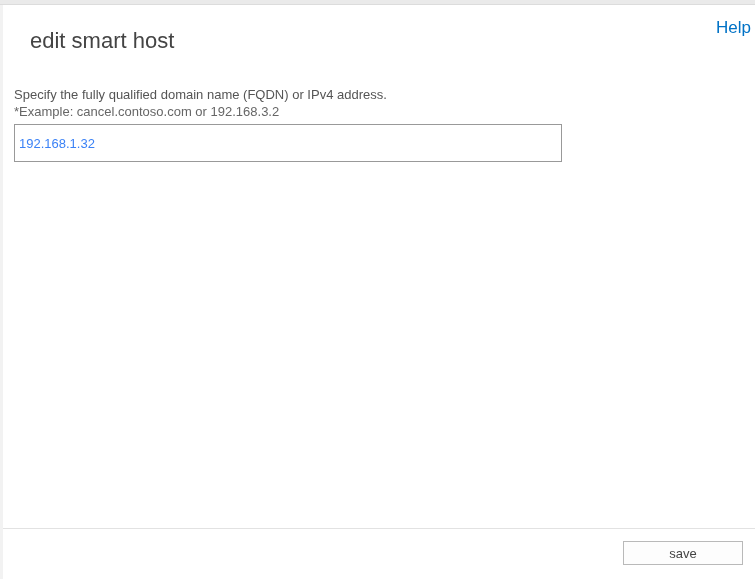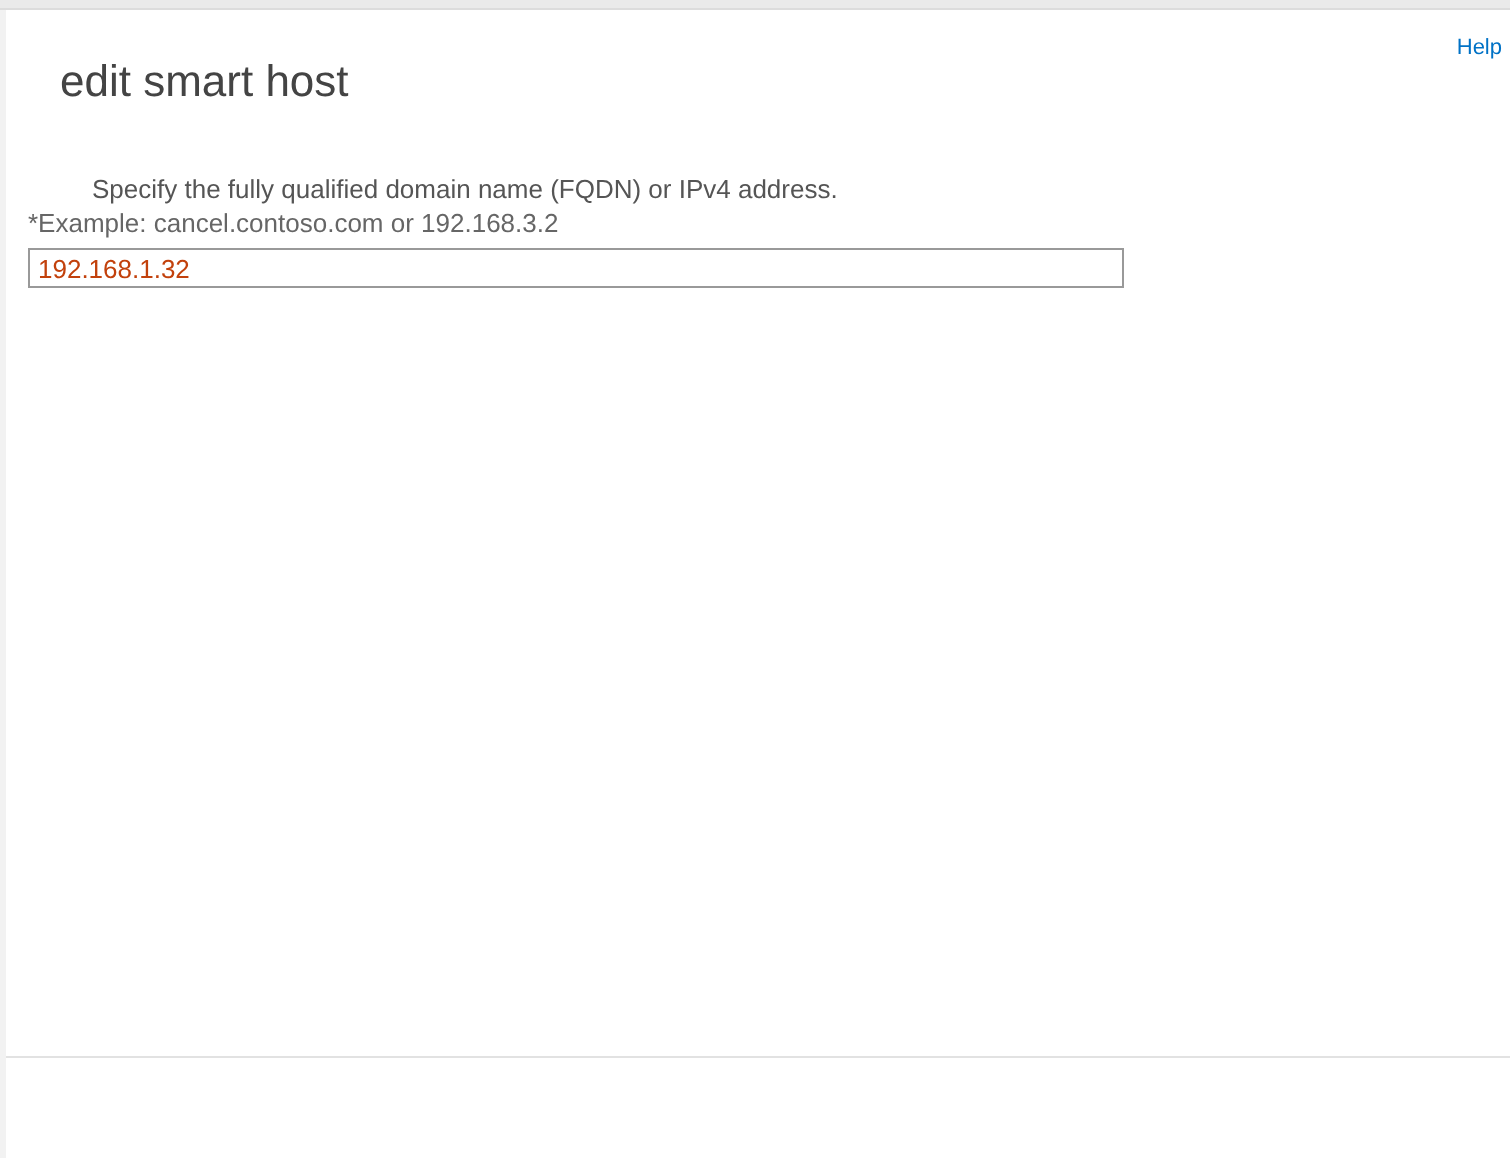--- a/index.html
+++ b/index.html
@@ -24,59 +24,58 @@
       top: 5px;
       bottom: 0;
       width: 3px;
       background: #f2f2f2;
     }
     .help-link {
       position: absolute;
       top: 18px;
       right: 4px;
       color: #0072c6;
-      font-size: 11px;
+      font-size: 17px;
       cursor: pointer;
       text-decoration: none;
     }
     .page-title {
       position: absolute;
       left: 30px;
       top: 28px;
       font-size: 22px;
       font-weight: 300;
       color: #444;
       letter-spacing: 0px;
     }
     .instructions {
       position: absolute;
       left: 14px;
       top: 86px;
       font-size: 13px;
       color: #555;
       line-height: 1.4;
-      margin-left: 32px;
     }
     .example {
       position: absolute;
       left: 14px;
       top: 104px;
       font-size: 13px;
       color: #666;
     }
     .host-input {
       position: absolute;
       left: 14px;
       top: 124px;
       width: 548px;
-      height: 20px;
+      height: 38px;
       border: 1px solid #999;
       padding: 0 4px;
       font-size: 13px;
-      color: #c2410c;
+      color: #3b82f6;
       font-family: inherit;
     }
     .footer-sep {
       position: absolute;
       left: 3px;
       right: 0;
       bottom: 50px;
       border-top: 1px solid #e2e2e2;
     }
     .button-row {
@@ -109,13 +108,14 @@
 <h1 class="page-title">edit smart host</h1>
 
 <div class="instructions">Specify the fully qualified domain name (FQDN) or IPv4 address.</div>
 <div class="example">*Example: cancel.contoso.com or 192.168.3.2</div>
 
 <input type="text" class="host-input" value="192.168.1.32" style="">
 
 <div class="footer-sep"></div>
 
 <div class="button-row">
+  <button class="btn">save</button>
 </div>
 
 </body></html>

